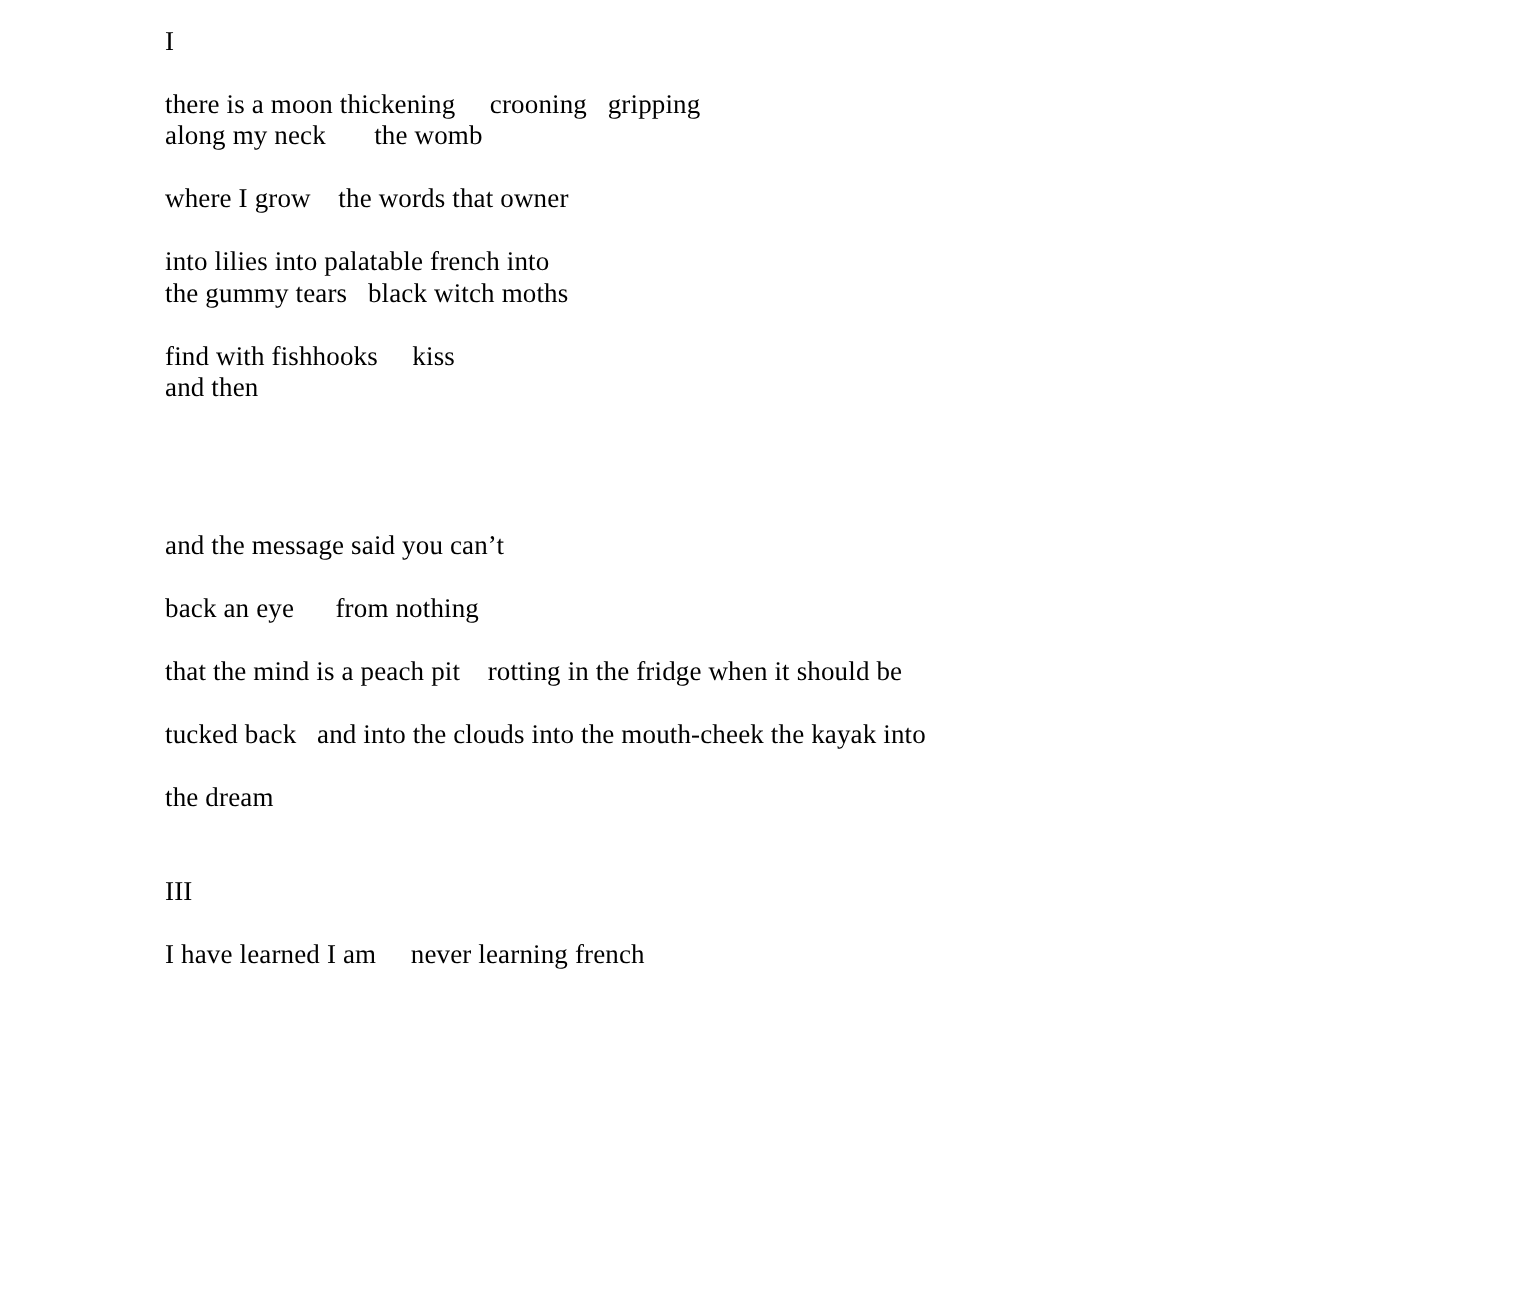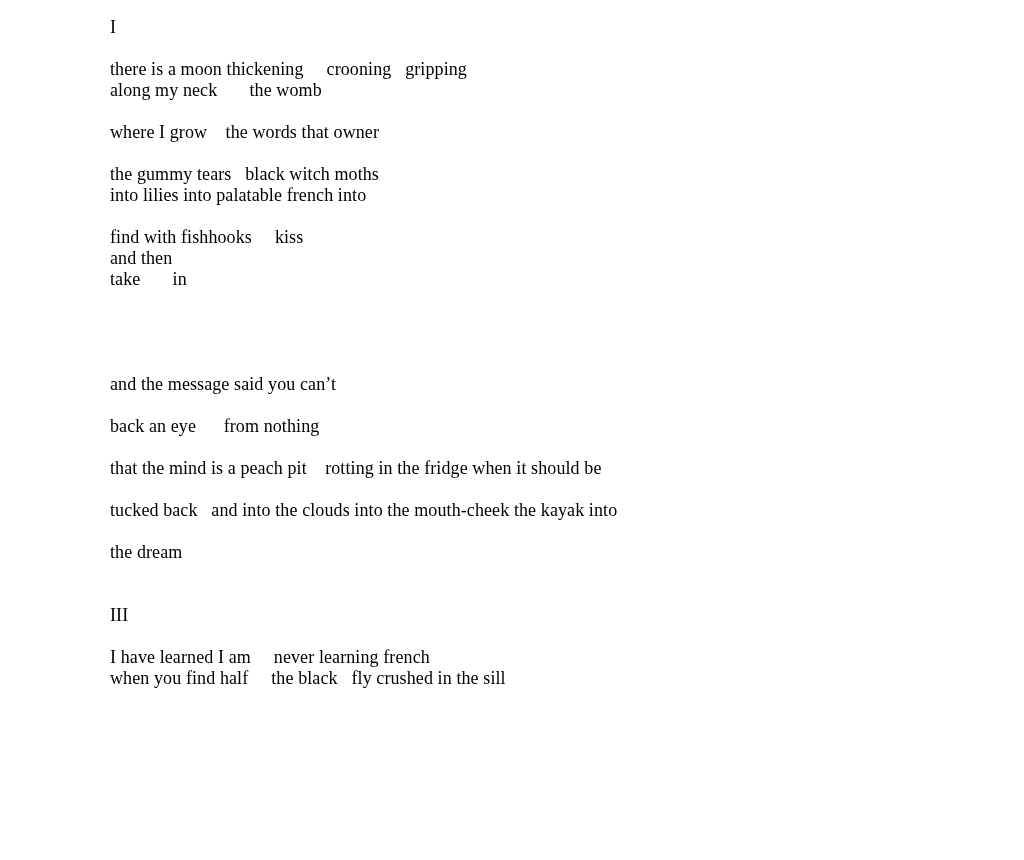--- a/index.html
+++ b/index.html
@@ -38,40 +38,38 @@
 
 <div class="page">
   <div class="poem" id="poem">
       <div class="poem-line">I</div>
       <div class="poem-line"></div>
       <div class="poem-line">there is a moon thickening     crooning   gripping</div>
       <div class="poem-line">along my neck       the womb</div>
       <div class="poem-line"></div>
       <div class="poem-line">where I grow    the words that owner</div>
       <div class="poem-line"></div>
+      <div class="poem-line">into lilies into palatable french into</div>
       <div class="poem-line">the gummy tears   black witch moths</div>
-      <div class="poem-line">into lilies into palatable french into</div>
       <div class="poem-line"></div>
       <div class="poem-line">find with fishhooks     kiss</div>
       <div class="poem-line">and then</div>
-      <div class="poem-line">take       in</div>
       <div class="poem-line"></div>
       <div class="poem-line"></div>
       <div class="poem-line"></div>
       <div class="poem-line"></div>
       <div class="poem-line">and the message said you can’t</div>
       <div class="poem-line"></div>
       <div class="poem-line">back an eye      from nothing</div>
       <div class="poem-line"></div>
       <div class="poem-line">that the mind is a peach pit    rotting in the fridge when it should be</div>
       <div class="poem-line"></div>
       <div class="poem-line">tucked back   and into the clouds into the mouth-cheek the kayak into</div>
       <div class="poem-line"></div>
       <div class="poem-line">the dream</div>
       <div class="poem-line"></div>
       <div class="poem-line"></div>
       <div class="poem-line">III</div>
       <div class="poem-line"></div>
       <div class="poem-line">I have learned I am     never learning french</div>
-      <div class="poem-line">when you find half     the black   fly crushed in the sill</div>
       <div class="poem-line"></div>
     </div>
 </div>
 
 </body></html>

